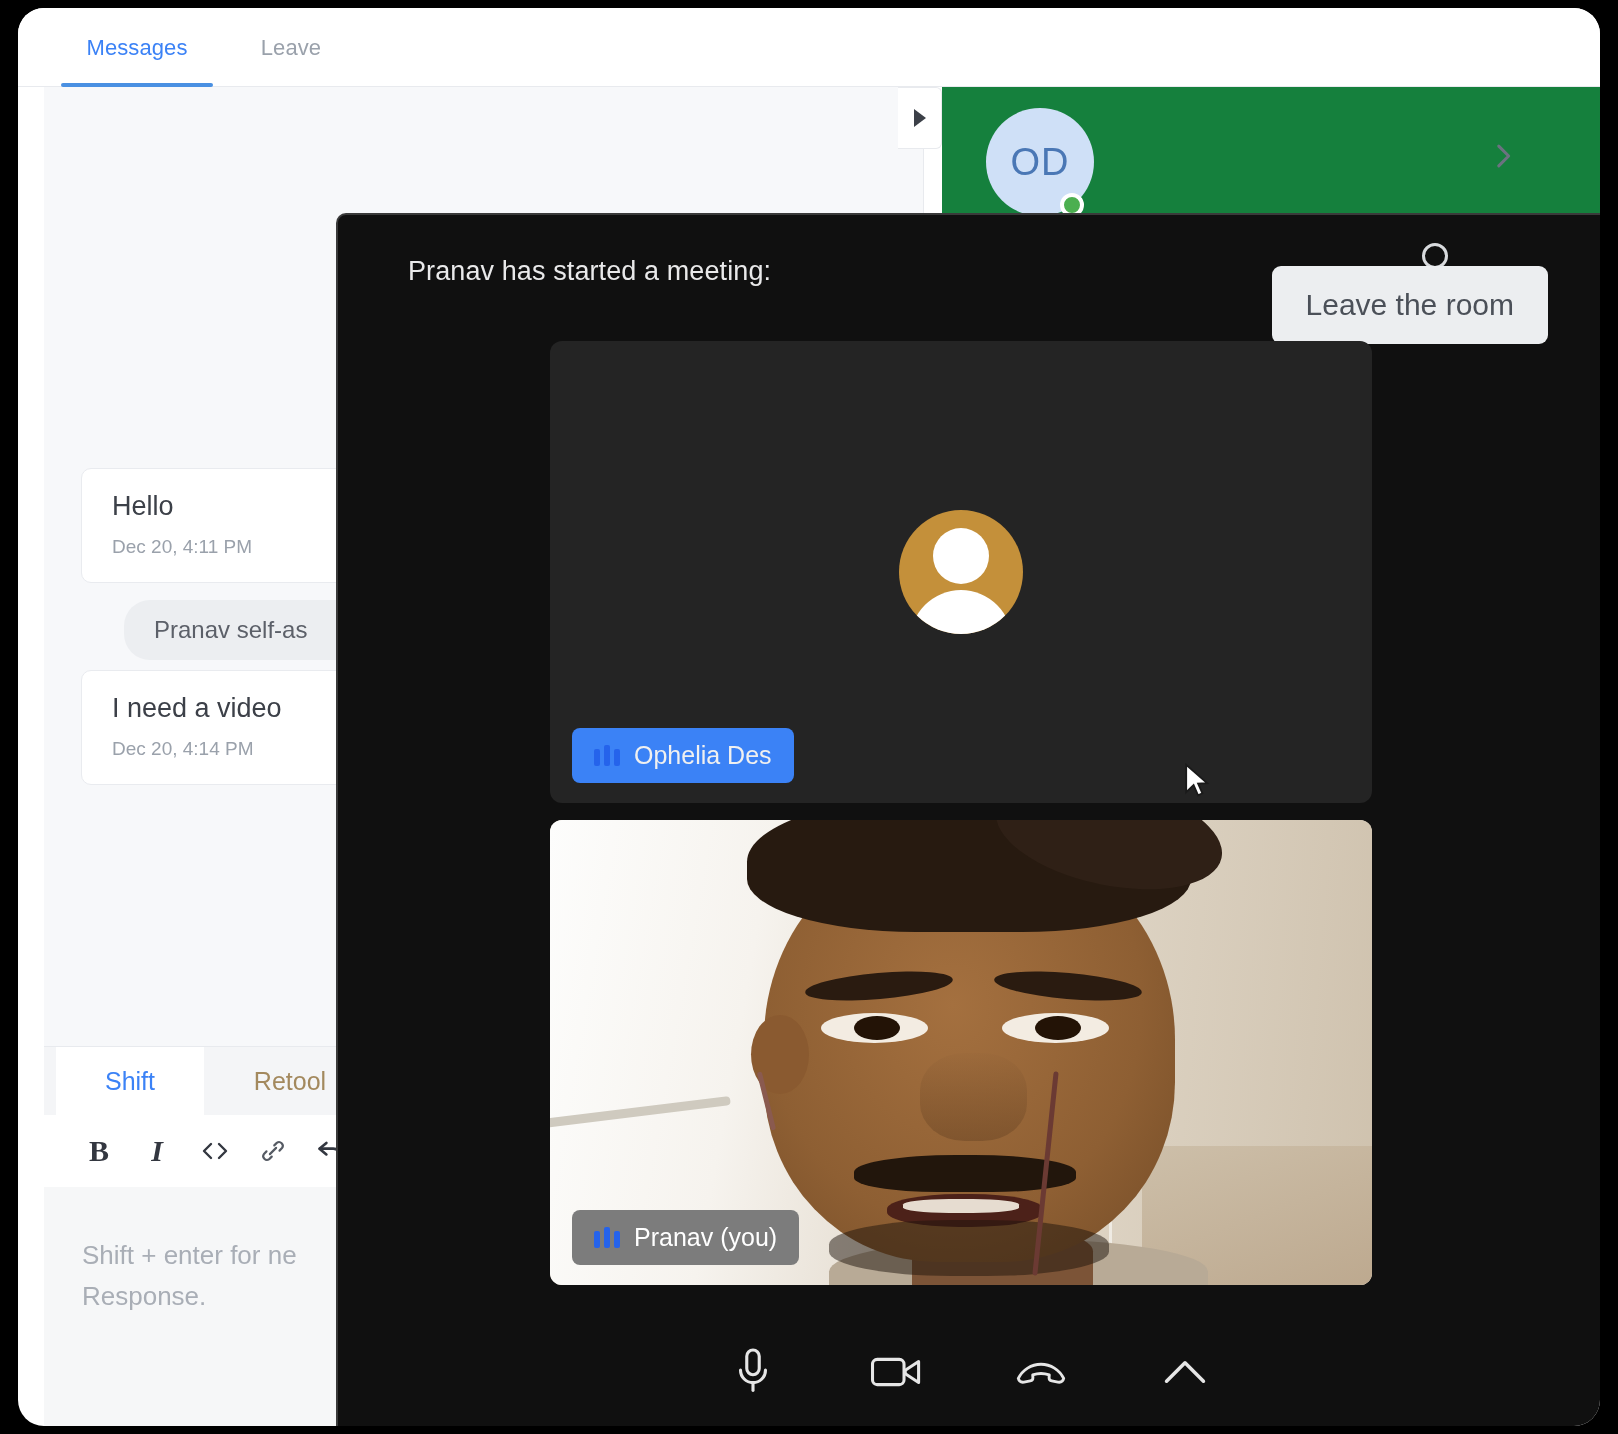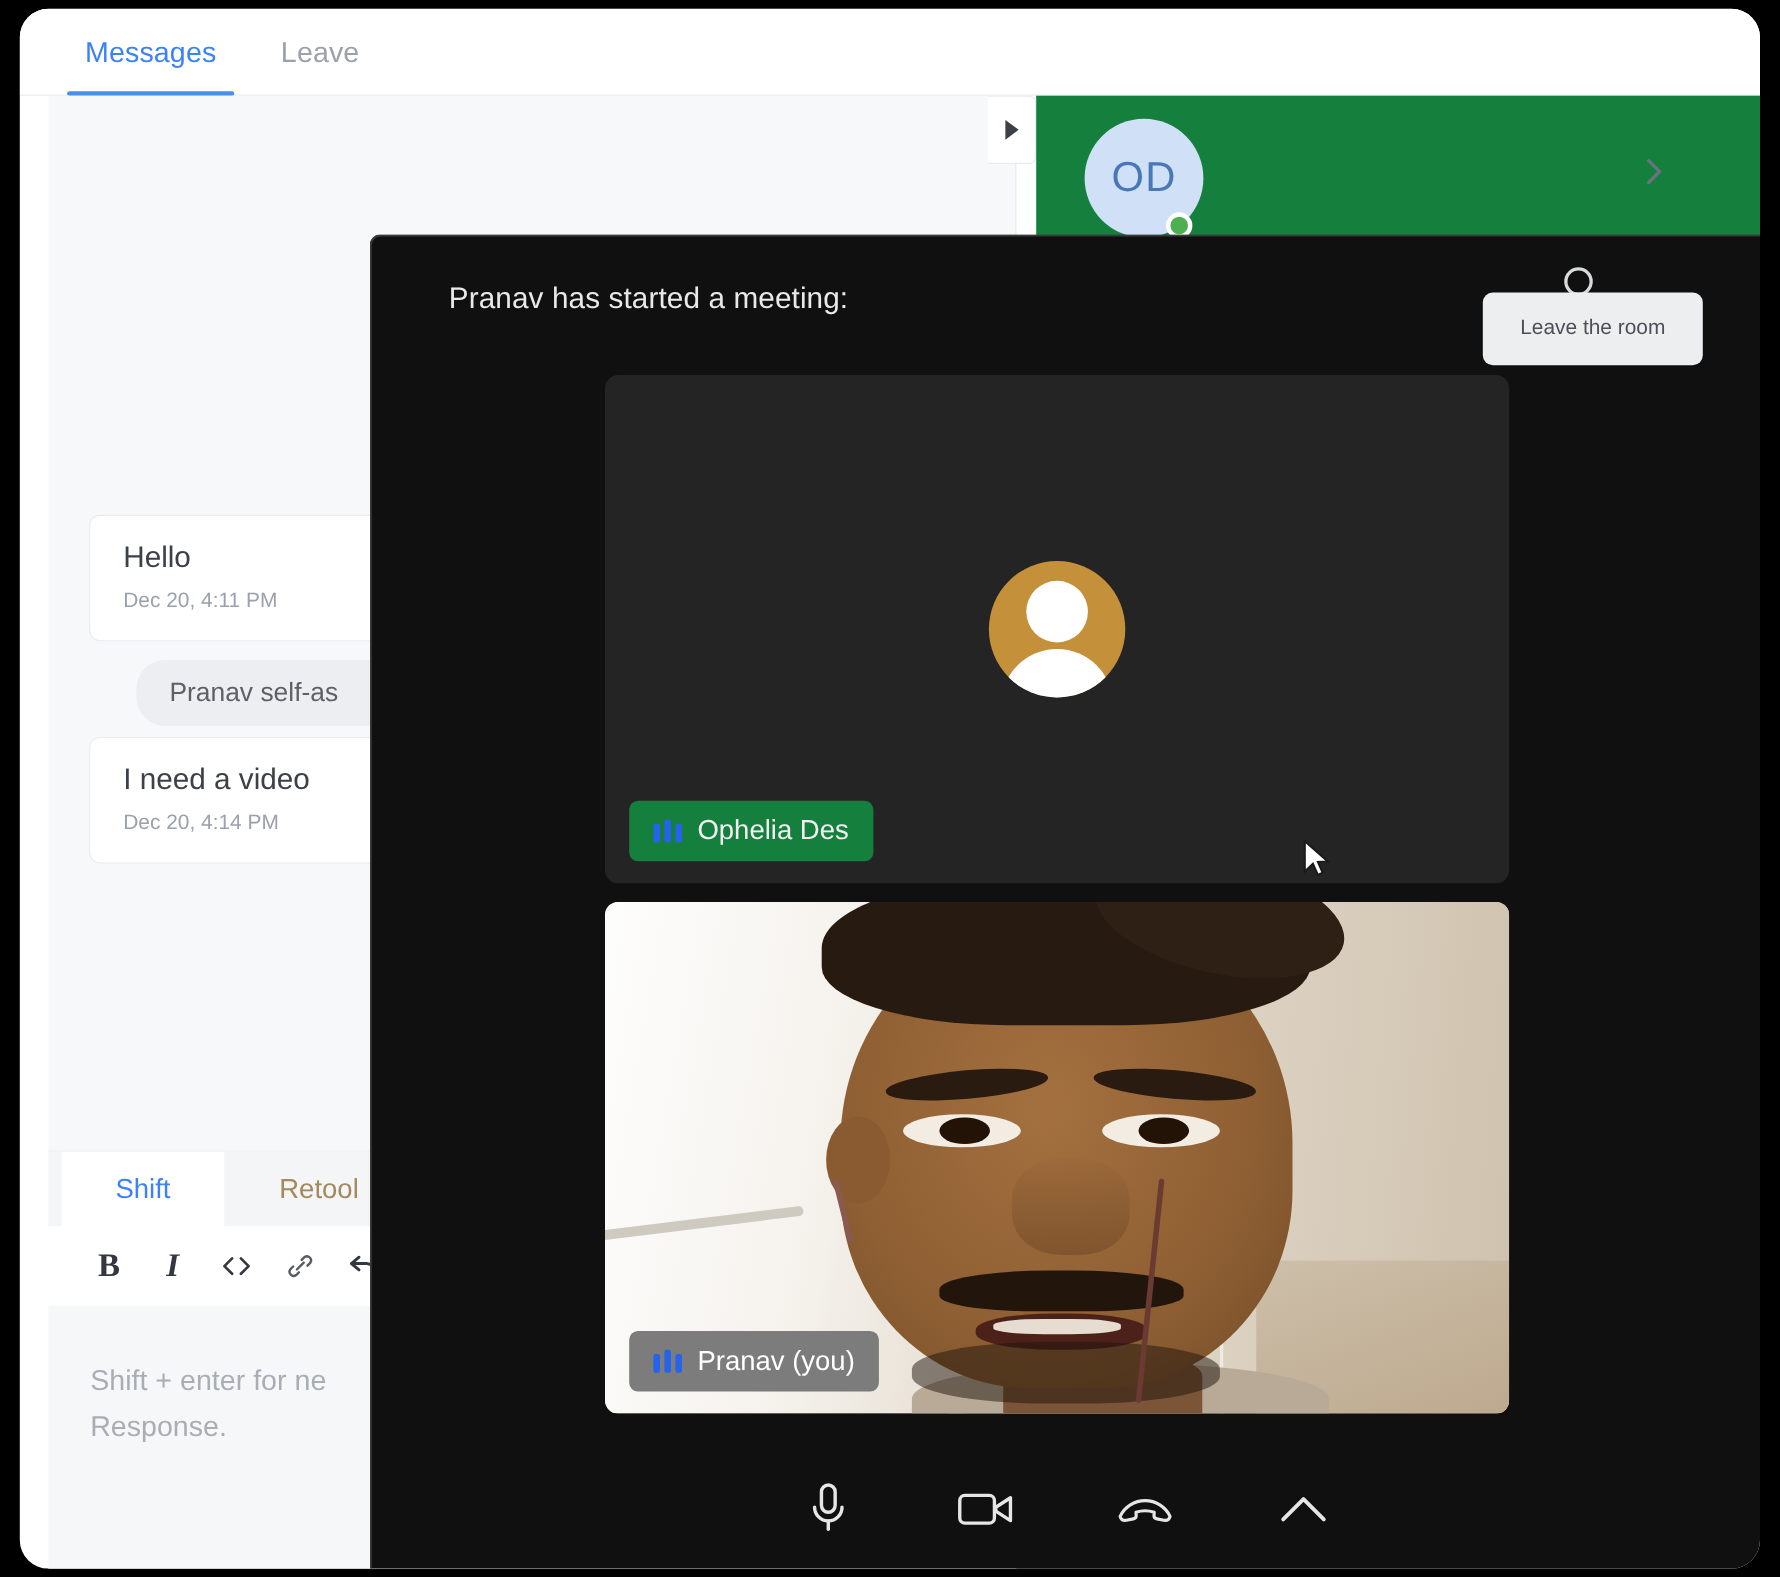--- a/index.html
+++ b/index.html
@@ -31,21 +31,21 @@
     position: absolute;
     left: 0; top: 0;
     width: 100%; height: 79px;
     background: #ffffff;
     border-bottom: 1px solid #e8eaee;
   }
   .tab {
     position: absolute;
     top: 0; height: 79px;
     display: flex; align-items: center; justify-content: center;
-    font-size: 26px;
+    font-size: 22px;
     letter-spacing: .1px;
     cursor: pointer;
   }
   .tab-messages { left: 43px; width: 152px; color: #3b82f6; }
   .tab-messages::after {
     content: ""; position: absolute;
     left: 0; right: 0; bottom: 0; height: 4px;
     background: #4a90e2; border-radius: 2px;
   }
   .tab-retool { left: 213px; width: 120px; color: #9aa1ab; }
@@ -198,21 +198,21 @@
   }
   .meeting-title {
     position: absolute; left: 70px; top: 246px;
     font-size: 27px; color: #e9e9ea;
     letter-spacing: .1px;
   }
   .leave-btn {
     position: absolute; right: 52px; top: 51px;
     background: #eceef0;
     color: #4b5058;
-    font-size: 19px;
+    font-size: 30px;
     border: none;
     border-radius: 9px;
     padding: 22px 34px;
     cursor: pointer;
   }
   .hidden-icon {
     position: absolute; right: 152px; top: 28px;
     width: 26px; height: 26px;
     border: 3px solid #d8dadd;
     border-radius: 50%;
@@ -251,21 +251,21 @@
 
   .name-badge {
     position: absolute;
     left: 22px; bottom: 20px;
     display: flex; align-items: center; gap: 14px;
     border-radius: 8px;
     padding: 13px 22px;
     font-size: 25px;
     white-space: nowrap;
   }
-  .badge-dark  { background: #15803d; color: #f0f0f0; }
+  .badge-dark  { background: #3b82f6; color: #f0f0f0; }
   .badge-light { background: #7c7c7c; color: #ffffff; }
   .bars { display: flex; gap: 4px; align-items: flex-end; }
   .bars i { display: block; width: 6px; background: #2563eb; border-radius: 2px; }
   .bars i:nth-child(1) { height: 17px; }
   .bars i:nth-child(2) { height: 21px; }
   .bars i:nth-child(3) { height: 17px; }
 
   
   .video-photo { position: absolute; inset: 0; background: #d8cdbd; overflow: hidden; }
   .vp-window { position: absolute; left: 0; top: 0; width: 40%; height: 100%;

